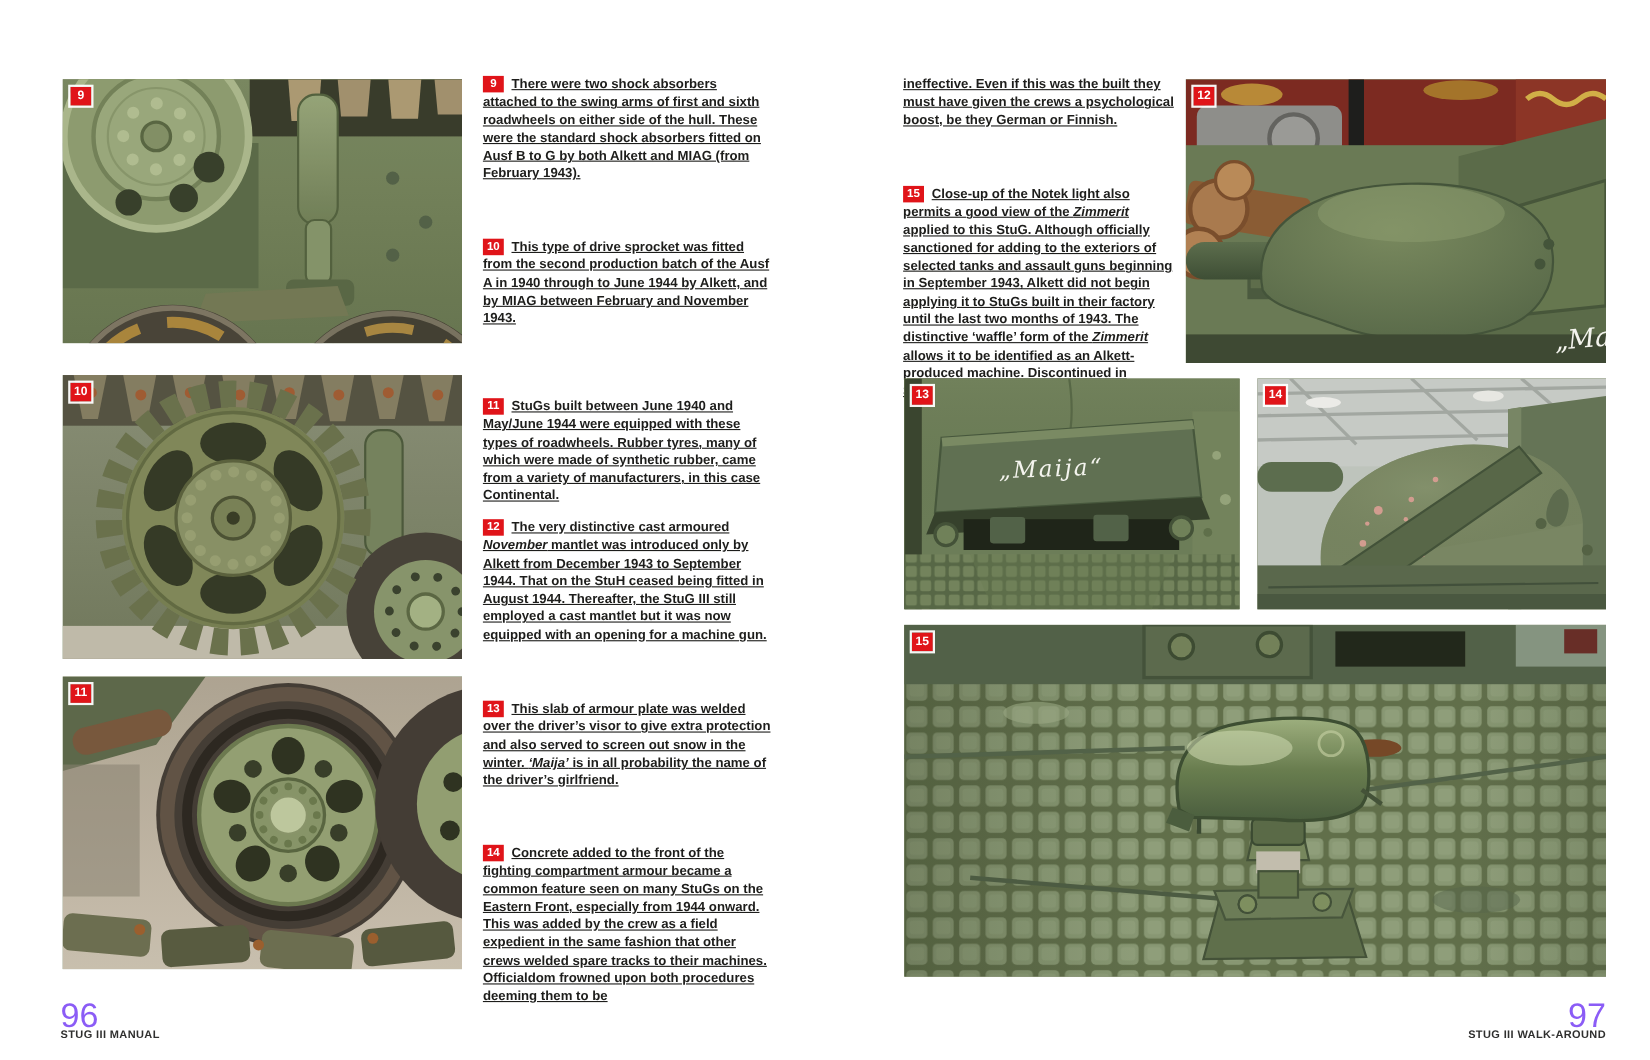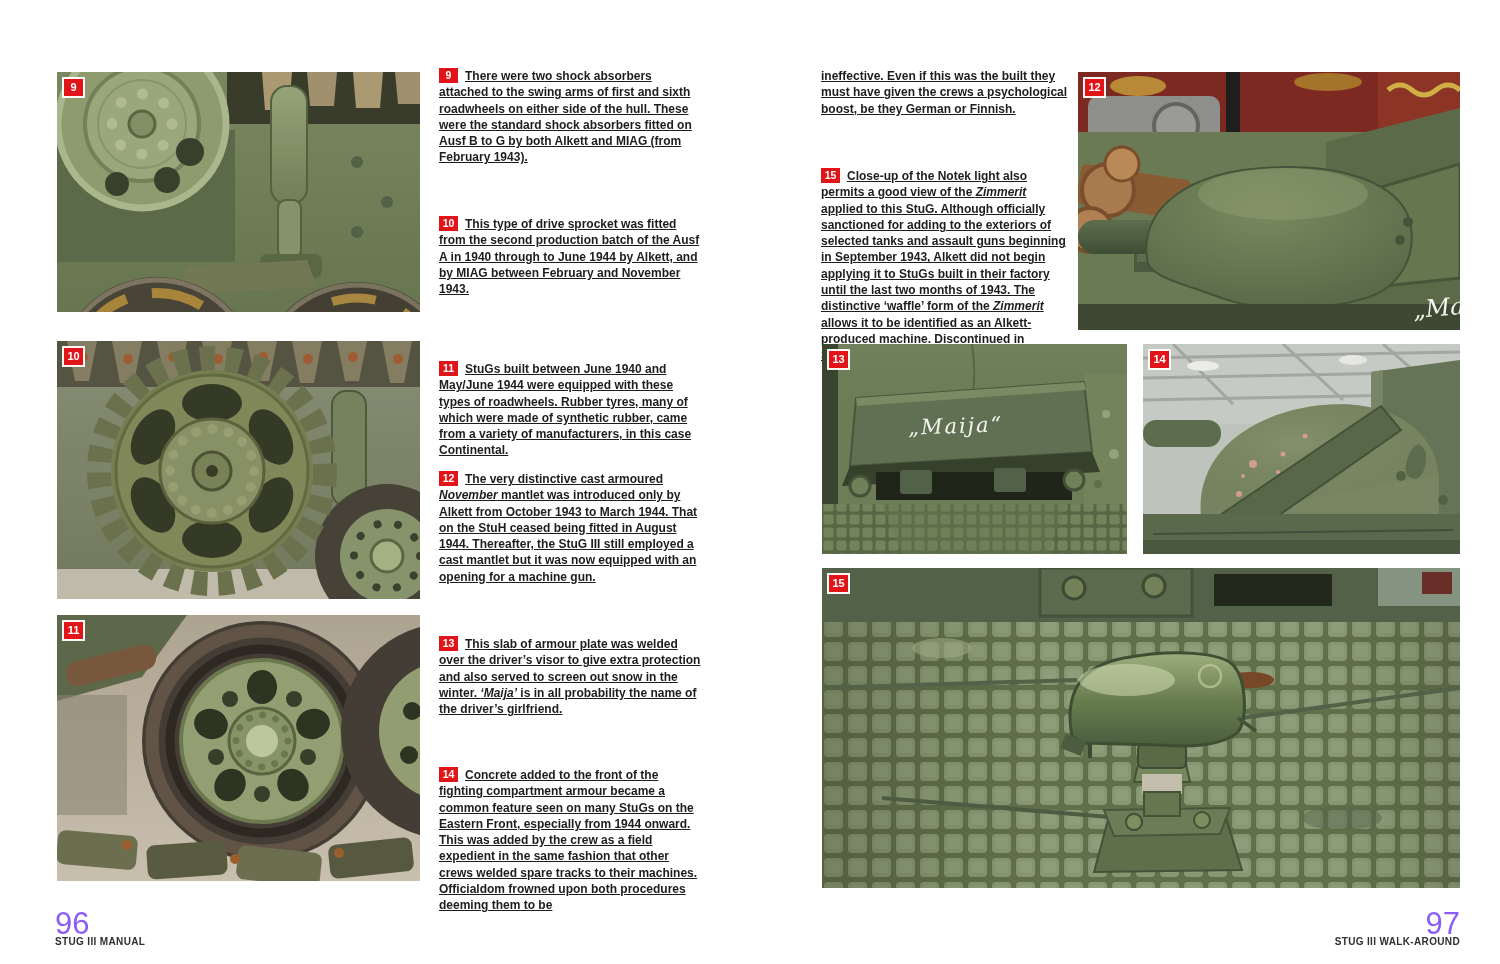--- a/index.html
+++ b/index.html
@@ -201,21 +201,21 @@
 <div class="caption" style="top:68px">
   <span class="cbadge">9</span><span><span>There were two shock absorbers attached to the swing arms of first and sixth roadwheels on either side of the hull. These were the standard shock absorbers fitted on Ausf B to G by both Alkett and MIAG (from February 1943).</span></span>
 </div>
 <div class="caption" style="top:216px">
   <span class="cbadge">10</span><span><span>This type of drive sprocket was fitted from the second production batch of the Ausf A in 1940 through to June 1944 by Alkett, and by MIAG between February and November 1943.</span></span>
 </div>
 <div class="caption" style="top:361px">
   <span class="cbadge">11</span><span><span>StuGs built between June 1940 and May/June 1944 were equipped with these types of roadwheels. Rubber tyres, many of which were made of synthetic rubber, came from a variety of manufacturers, in this case Continental.</span></span>
 </div>
 <div class="caption" style="top:471px">
-  <span class="cbadge">12</span><span><span>The very distinctive cast armoured </span><i>November</i><span> mantlet was introduced only by Alkett from October 1943 to March 1944. That on the StuH ceased being fitted in August 1944. Thereafter, the StuG III still employed a cast mantlet but it was now equipped with an opening for a machine gun.</span></span>
+  <span class="cbadge">12</span><span><span>The very distinctive cast armoured </span><i>November</i><span> mantlet was introduced only by Alkett from December 1943 to September 1944. That on the StuH ceased being fitted in August 1944. Thereafter, the StuG III still employed a cast mantlet but it was now equipped with an opening for a machine gun.</span></span>
 </div>
 <div class="caption" style="top:636px">
   <span class="cbadge">13</span><span><span>This slab of armour plate was welded over the driver’s visor to give extra protection and also served to screen out snow in the winter. </span><i>‘Maija’</i><span> is in all probability the name of the driver’s girlfriend.</span></span>
 </div>
 <div class="caption" style="top:767px">
   <span class="cbadge">14</span><span><span>Concrete added to the front of the fighting compartment armour became a common feature seen on many StuGs on the Eastern Front, especially from 1944 onward. This was added by the crew as a field expedient in the same fashion that other crews welded spare tracks to their machines. Officialdom frowned upon both procedures deeming them to be</span></span>
 </div>
 
 <div class="folio" style="left:55px;top:906px">96</div>
 <div class="footer-label" style="left:55px;top:936px">STUG III MANUAL</div>

